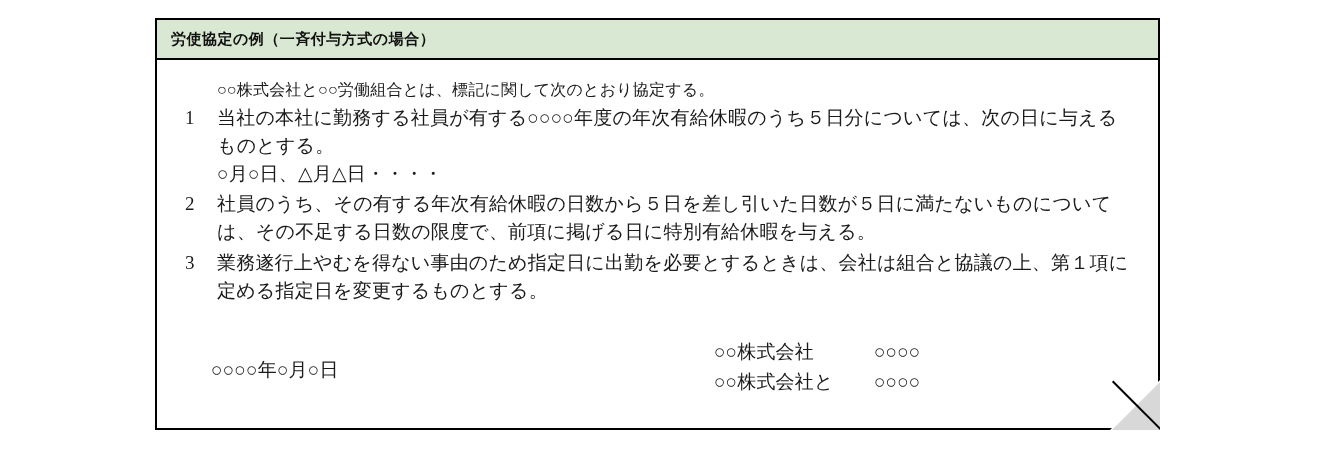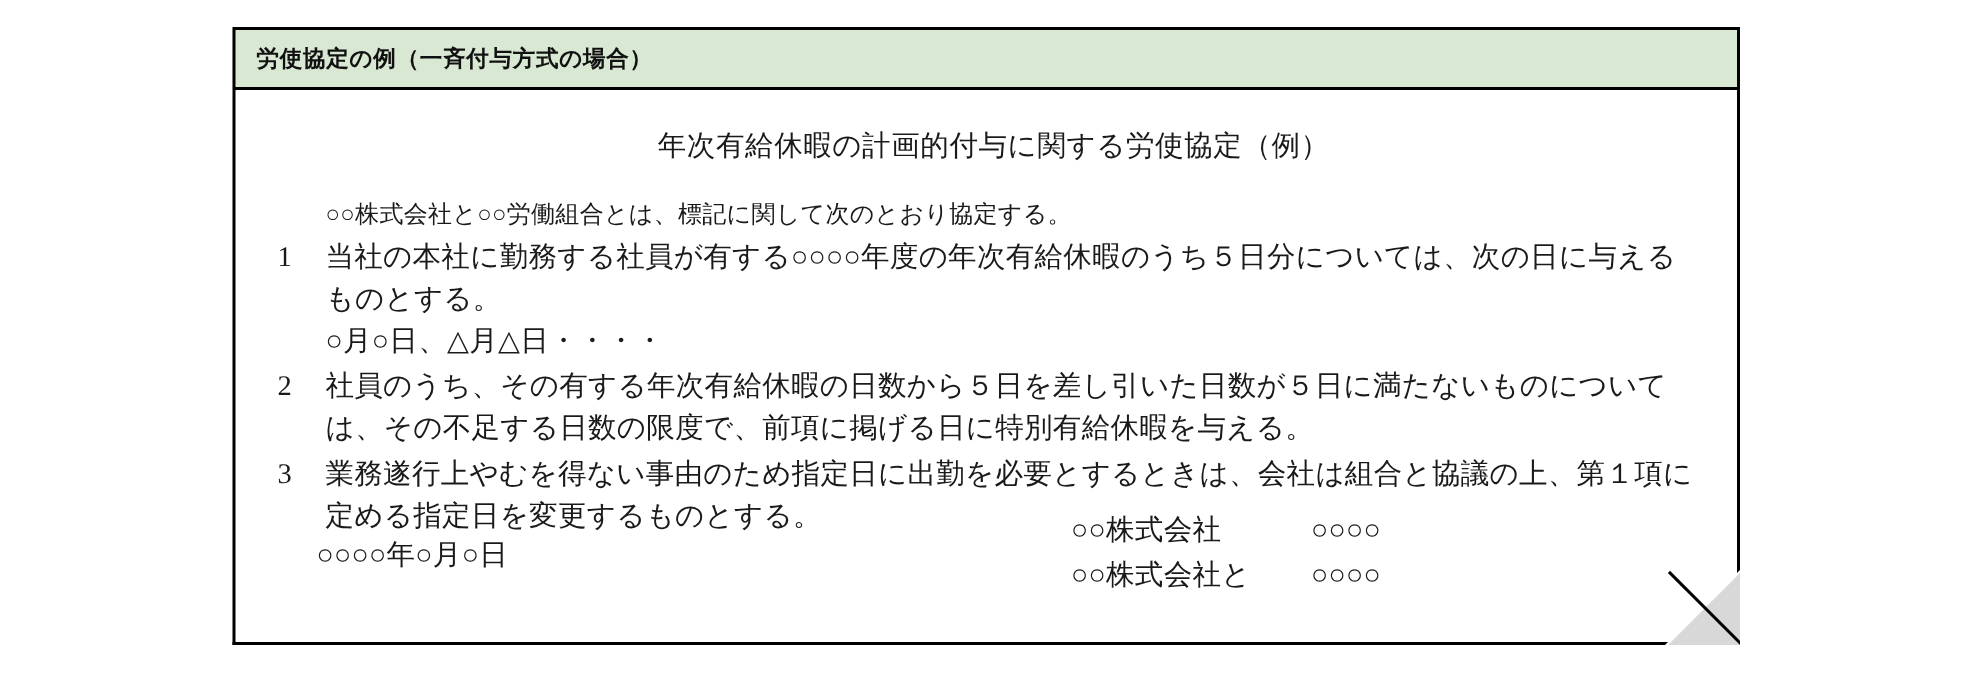--- a/index.html
+++ b/index.html
@@ -119,20 +119,21 @@
     padding-top: 2px;
   }
 
   .sig-block {
     flex: 1 1 auto;
   }
 
   .sig-line {
     display: flex;
     line-height: 1.55;
+    font-family: Liberation Mono, monospace;
   }
 
   .sig-party {
     width: 160px;
     flex: 0 0 160px;
   }
 
   .sig-role {
     width: 150px;
     flex: 0 0 150px;
@@ -188,21 +189,20 @@
 <div class="page">
 
   <div class="doc-card">
 
     <div class="doc-title-bar">
       <span class="title-text">労使協定の例（一斉付与方式の場合）</span>
     </div>
 
     <div class="doc-body">
 
-      <div class="doc-heading">年次有給休暇の計画的付与に関する労使協定（例）</div>
 
       <p class="intro">○○株式会社と○○労働組合とは、標記に関して次のとおり協定する。</p>
 
       <div class="clause">
         <span class="clause-num">1</span>
         <span class="clause-text">
           <span>当社の本社に勤務する社員が有する○○○○年度の年次有給休暇のうち５日分については、次の日に与えるものとする。</span>
           <span class="clause-subline">○月○日、△月△日・・・・</span>
         </span>
       </div>

